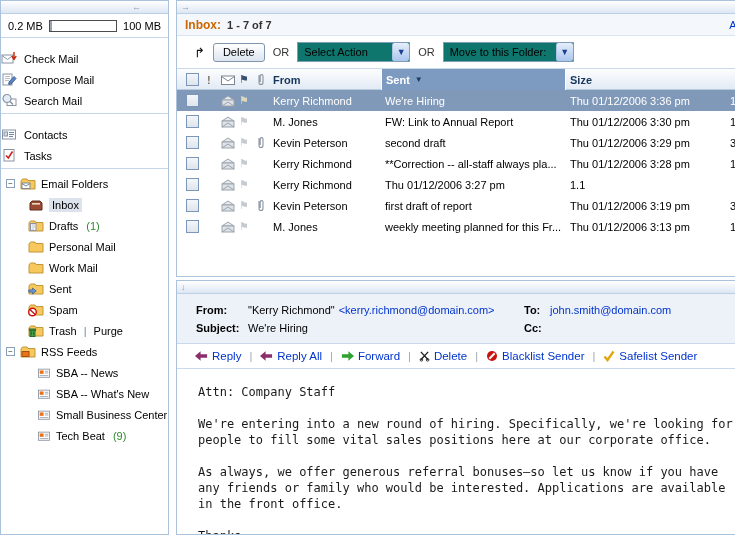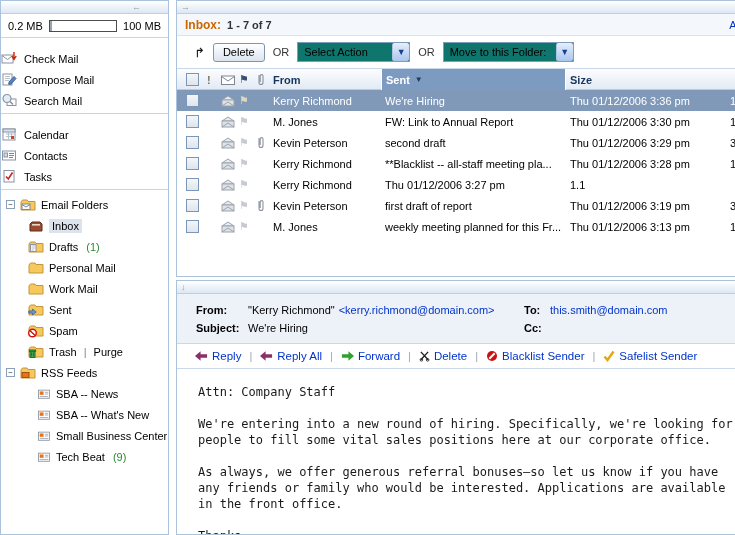--- a/index.html
+++ b/index.html
@@ -226,26 +226,20 @@
         <svg class="i">
             <use href="#s-searchmail"></use>
           </svg>
         <span>Search Mail</span>
       </div>
     </div>
 
     <div class="sec">
       <div class="sitem">
         <svg class="i">
-            <use href="#s-calendar"></use>
-          </svg>
-        <span>Calendar</span>
-      </div>
-      <div class="sitem">
-        <svg class="i">
             <use href="#s-contacts"></use>
           </svg>
         <span>Contacts</span>
       </div>
       <div class="sitem">
         <svg class="i">
             <use href="#s-tasks"></use>
           </svg>
         <span>Tasks</span>
       </div>
@@ -427,21 +421,21 @@
       </div>
       <div class="grid mrow">
         <span class="cb"></span>
           <span></span>
         <svg class="i" style="margin-left:3px">
             <use href="#s-env-open"></use>
           </svg>
         <span class="flagg">⚑</span>
           <span></span>
         <span class="cellpad">Kerry Richmond</span>
-        <span class="cellpad">**Blacklist -- all-staff meeting pla...</span>
+        <span class="cellpad">**Correction -- all-staff always pla...</span>
         <span class="cellpad">Thu 01/12/2006 3:28 pm</span>
         <span class="cellpad">1.2</span>
       </div>
       <div class="grid mrow">
         <span class="cb"></span>
           <span></span>
         <svg class="i" style="margin-left:3px">
             <use href="#s-env-open"></use>
           </svg>
         <span class="flagg">⚑</span>
@@ -493,21 +487,21 @@
             <span class="bluemail" style="margin-left:4px">&lt;kerry.richmond@domain.com&gt;</span>
           </div>
           <div class="prow">
             <span class="plabel">Subject:</span>
             <span>We're Hiring</span>
           </div>
         </div>
         <div class="pright">
           <div class="prow">
             <span class="plabel">To:</span>
-            <span class="bluemail">this.smith@domain.com</span>
+            <span class="bluemail">john.smith@domain.com</span>
           </div>
           <div class="prow">
             <span class="plabel">Cc:</span>
             <span></span>
           </div>
         </div>
       </div>
 
       <div class="actionbar">
         <span class="act">

